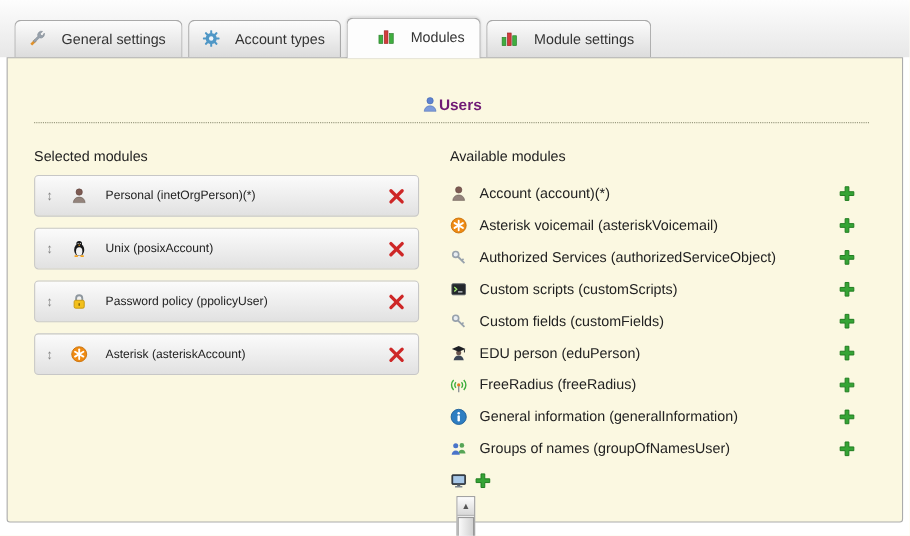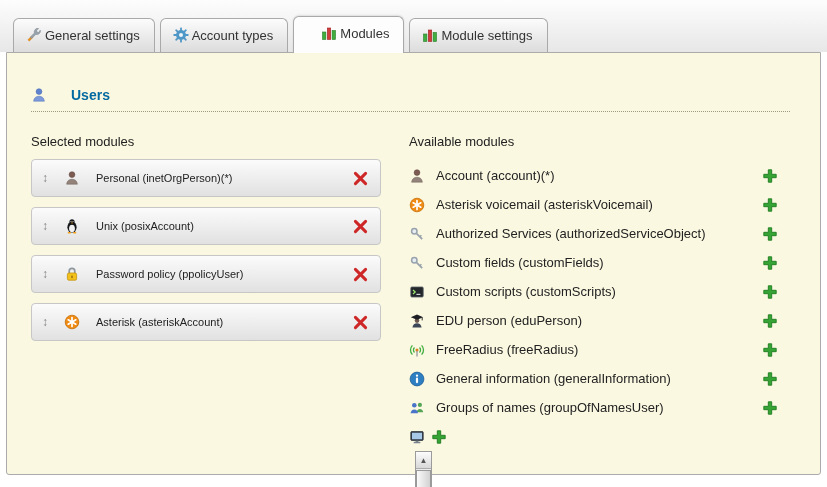--- a/index.html
+++ b/index.html
@@ -11,21 +11,21 @@
   .page{width:827px;height:487px;position:relative;}
 
   
   .tabstrip{
     height:52px;box-sizing:border-box;
     background:linear-gradient(#fdfdfd,#e7e7e7);
     padding:9px 8px 0 13px;
     display:flex;align-items:flex-end;gap:5px;
   }
   .tab{
-    display:flex;align-items:center;gap:3px;
+    display:flex;align-items:center;gap:14px;
     padding:8px 14px 9px 12px;font-size:13px;color:#333;
     background:linear-gradient(#fcfcfc,#dcdcdc);
     border:1px solid #a9a9a9;border-bottom:none;
     border-radius:6px 6px 0 0;position:relative;z-index:1;cursor:pointer;
     white-space:nowrap;
   }
   .tab.active{
     background:var(--tab-active-bg,#fdfdfd);
     padding-bottom:12px;margin-bottom:-1px;z-index:3;
     box-shadow:0 -1px 2px rgba(0,0,0,.10);
@@ -34,24 +34,24 @@
   .tab .icon{display:flex;}
 
   
   .panel{
     margin:0 6px;height:423px;box-sizing:border-box;
     background:var(--panel-bg,#fbf8e1);
     border:1px solid #ababab;border-radius:0 0 3px 3px;
     position:relative;z-index:2;
   }
   .users-heading{
-    display:flex;align-items:center;gap:24px;
+    display:flex;align-items:center;gap:0;
     margin:34px 30px 0 24px;padding-bottom:8px;
     border-bottom:1px dotted #9b9b80;
-    font-size:14px;font-weight:bold;color:#0369a1;
+    font-size:14px;font-weight:bold;color:#701a75;justify-content:center;
   }
   .columns{display:flex;margin:20px 30px 0 24px;}
   .col-left{width:350px;}
   .col-right{flex:1;margin-left:28px;display:flex;flex-direction:column;min-width:0;}
   .col-heading{font-size:13px;color:#222;margin:2px 0 7px;}
 
   
   .sel-row{
     display:flex;align-items:center;height:38px;box-sizing:border-box;
     background:linear-gradient(#fbfbfb 0%,#ededed 55%,#e1e1e1 100%);
@@ -295,41 +295,41 @@
                 <span class="avail-label">Authorized Services (authorizedServiceObject)</span>
                 <span class="add-btn">
                   <svg width="16" height="16" viewBox="0 0 16 16">
                     <path d="M6.3 1.8h3.4v4.5h4.5v3.4H9.7v4.5H6.3V9.7H1.8V6.3h4.5z" fill="#35a435" stroke="#1f7c1f" stroke-width="0.9"></path>
                   </svg>
                 </span>
               </div>
               <div class="avail-row">
                 <span class="icon">
                   <svg width="16" height="16" viewBox="0 0 16 16">
+                    <rect x="1.8" y="3" width="12.4" height="10" rx="1" fill="#23272b" stroke="#565c63" stroke-width="0.8"></rect>
+                    <polyline points="4,6 6.2,8 4,10" fill="none" stroke="#9fe870" stroke-width="1.2"></polyline>
+                    <line x1="7.4" y1="10.4" x2="11.4" y2="10.4" stroke="#cfd4d9" stroke-width="1.2"></line>
+                  </svg>
+                </span>
+                <span class="avail-label">Custom scripts (customScripts)</span>
+                <span class="add-btn">
+                  <svg width="16" height="16" viewBox="0 0 16 16">
+                    <path d="M6.3 1.8h3.4v4.5h4.5v3.4H9.7v4.5H6.3V9.7H1.8V6.3h4.5z" fill="#35a435" stroke="#1f7c1f" stroke-width="0.9"></path>
+                  </svg>
+                </span>
+              </div>
+              <div class="avail-row">
+                <span class="icon">
+                  <svg width="16" height="16" viewBox="0 0 16 16">
                     <circle cx="5.3" cy="5.3" r="2.7" fill="#e8edf2" stroke="#98a2ac" stroke-width="1.5"></circle>
                     <line x1="7.4" y1="7.4" x2="13.2" y2="13.2" stroke="#98a2ac" stroke-width="1.7"></line>
                     <line x1="10.8" y1="10.8" x2="12.4" y2="9.2" stroke="#98a2ac" stroke-width="1.5"></line>
                   </svg>
                 </span>
                 <span class="avail-label">Custom fields (customFields)</span>
-                <span class="add-btn">
-                  <svg width="16" height="16" viewBox="0 0 16 16">
-                    <path d="M6.3 1.8h3.4v4.5h4.5v3.4H9.7v4.5H6.3V9.7H1.8V6.3h4.5z" fill="#35a435" stroke="#1f7c1f" stroke-width="0.9"></path>
-                  </svg>
-                </span>
-              </div>
-              <div class="avail-row">
-                <span class="icon">
-                  <svg width="16" height="16" viewBox="0 0 16 16">
-                    <rect x="1.8" y="3" width="12.4" height="10" rx="1" fill="#23272b" stroke="#565c63" stroke-width="0.8"></rect>
-                    <polyline points="4,6 6.2,8 4,10" fill="none" stroke="#9fe870" stroke-width="1.2"></polyline>
-                    <line x1="7.4" y1="10.4" x2="11.4" y2="10.4" stroke="#cfd4d9" stroke-width="1.2"></line>
-                  </svg>
-                </span>
-                <span class="avail-label">Custom scripts (customScripts)</span>
                 <span class="add-btn">
                   <svg width="16" height="16" viewBox="0 0 16 16">
                     <path d="M6.3 1.8h3.4v4.5h4.5v3.4H9.7v4.5H6.3V9.7H1.8V6.3h4.5z" fill="#35a435" stroke="#1f7c1f" stroke-width="0.9"></path>
                   </svg>
                 </span>
               </div>
               <div class="avail-row">
                 <span class="icon">
                   <svg width="16" height="16" viewBox="0 0 16 16">
                     <circle cx="8" cy="7.6" r="2.3" fill="#6b564e"></circle>

